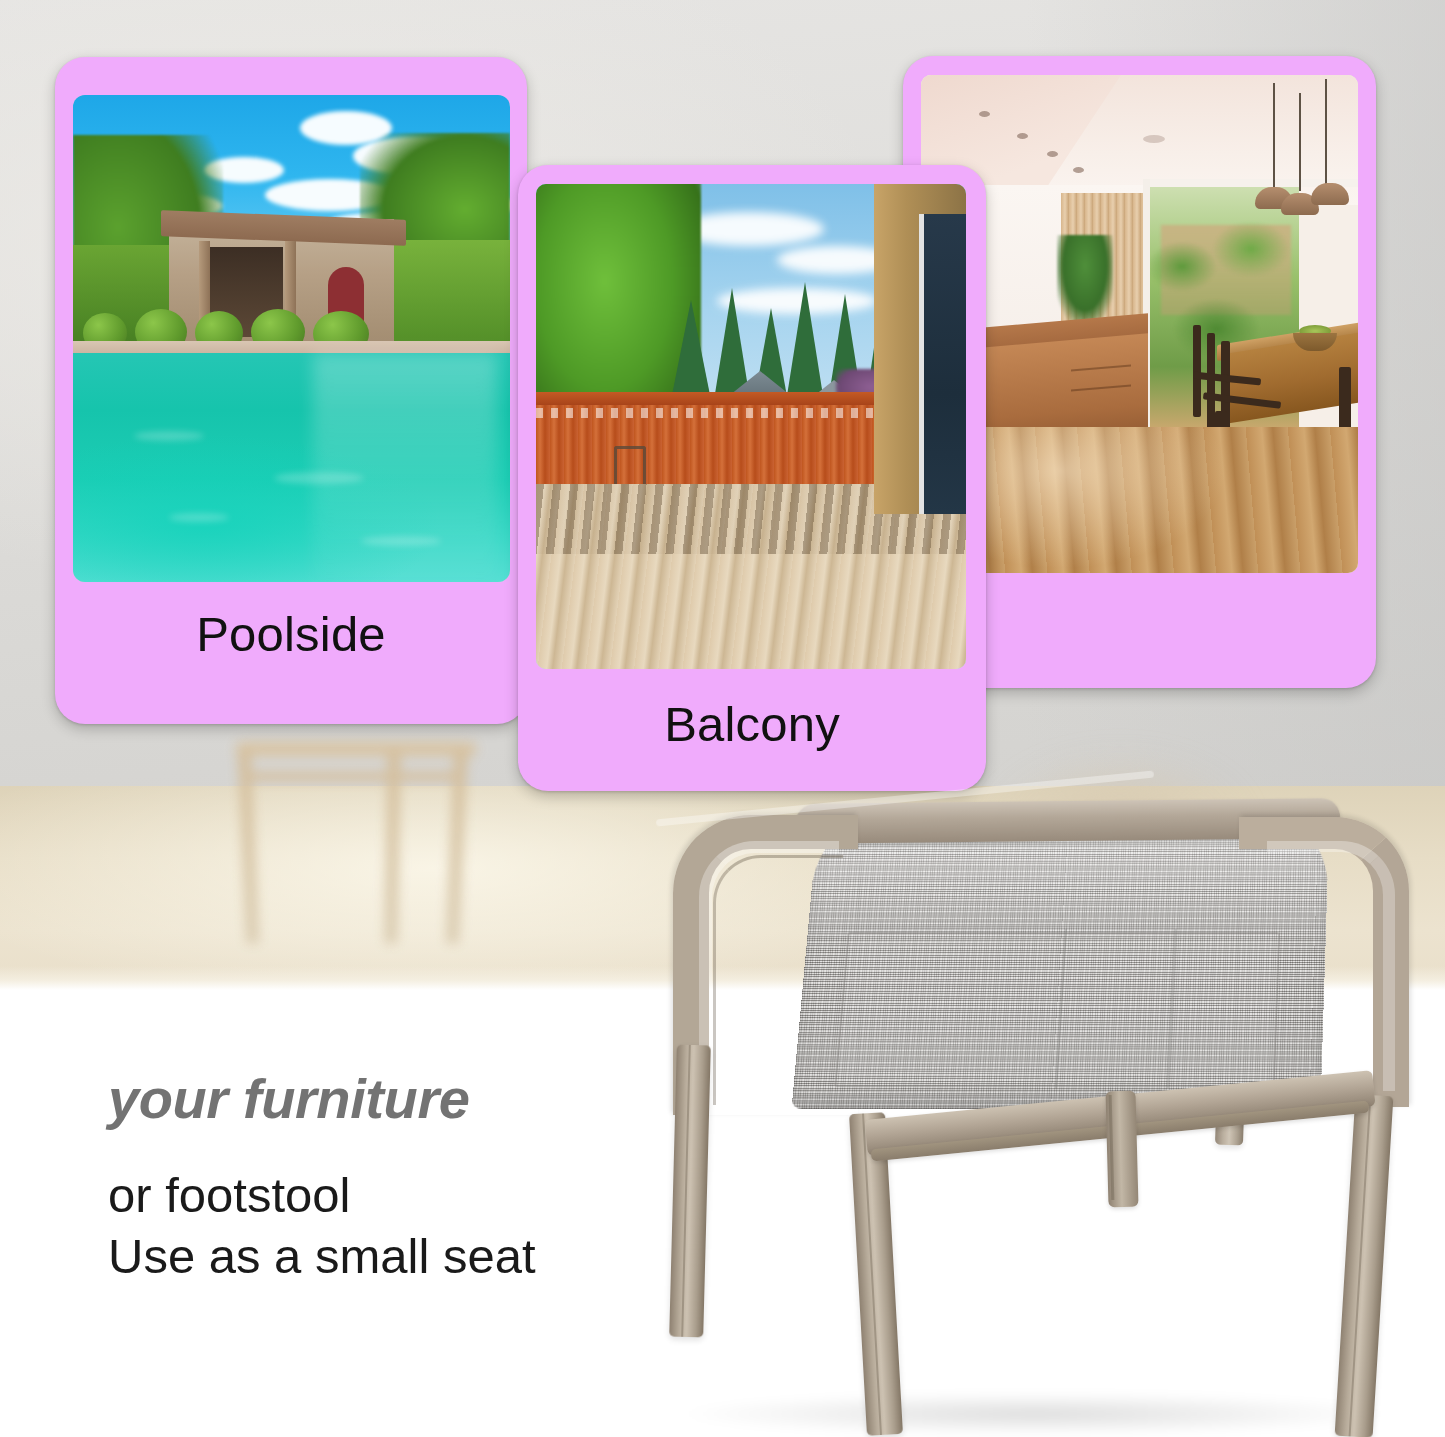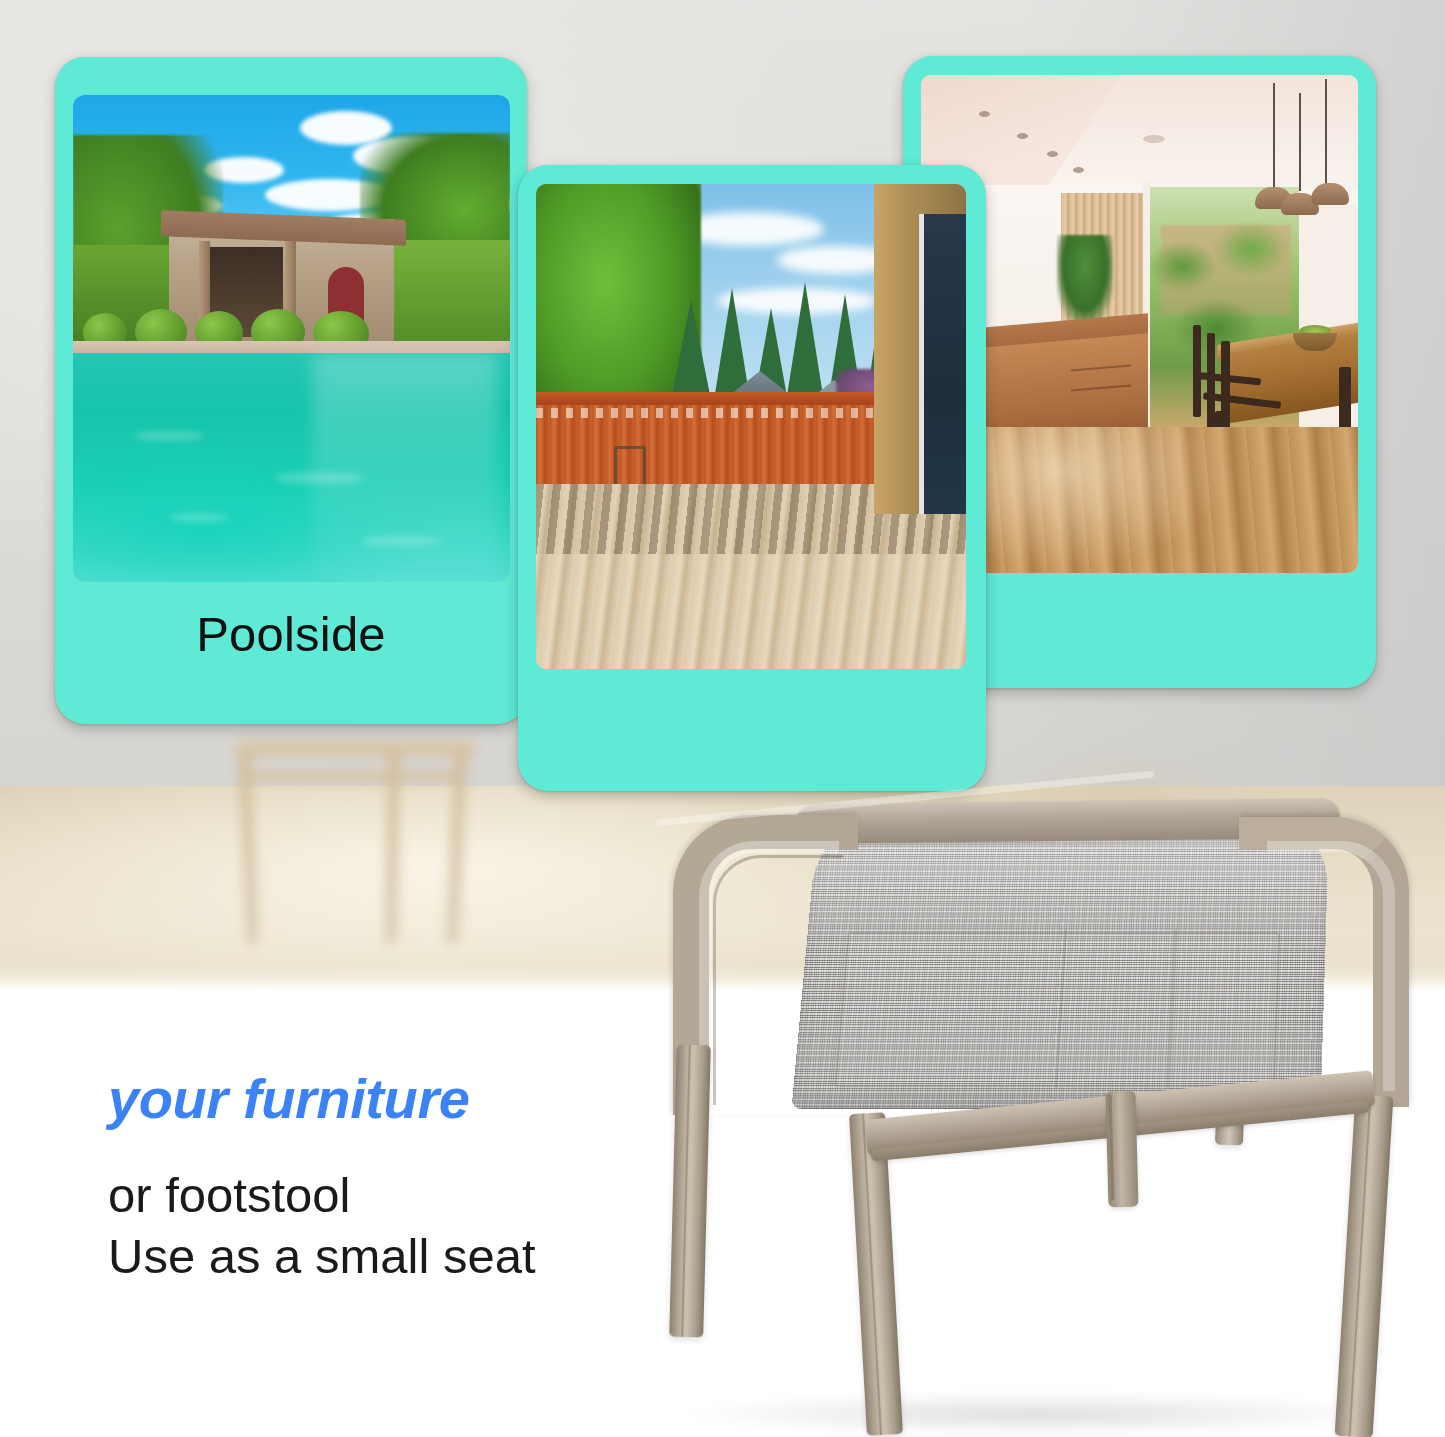--- a/index.html
+++ b/index.html
@@ -90,21 +90,21 @@
   }
   .scene-bottom-fade {
     position: absolute;
     left: 0; top: 966px; width: 100%; height: 24px;
     background: linear-gradient(to bottom, rgba(233,223,202,0) 0%, rgba(246,241,228,0.85) 60%, #ffffff 100%);
   }
 
   
   .card {
     position: absolute;
-    background: #5eead4;
+    background: #f0abfc;
     border-radius: 30px;
     box-shadow: 0 5px 14px rgba(0,0,0,0.22), 0 1px 3px rgba(0,0,0,0.16);
     overflow: hidden;
   }
   .card-photo {
     position: absolute;
     overflow: hidden;
     background: #cfcfcf;
   }
   .card-label {
@@ -549,21 +549,21 @@
     font-weight: bold;
     color: #111111;
     line-height: 1.06;
     letter-spacing: -0.5px;
     margin: 0;
   }
   .headline-2 {
     font-size: 56px;
     font-weight: bold;
     font-style: italic;
-    color: #3b82f6;
+    color: #737373;
     line-height: 1.12;
     letter-spacing: -0.4px;
     margin: 0 0 34px 0;
   }
   .sub-line {
     font-size: 49px;
     font-weight: 400;
     color: #1a1a1a;
     line-height: 1.26;
     letter-spacing: 0px;
@@ -661,20 +661,21 @@
         <div class="balc-fence"></div>
         <div class="balc-fence-cap"></div>
         <div class="balc-fence-gap"></div>
         <div class="balc-stand"></div>
         <div class="balc-deck"></div>
         <div class="balc-deck-shadow"></div>
         <div class="balc-wall-r"></div>
         <div class="balc-glass"></div>
       </div>
     </div>
+    <div class="card-label">Balcony</div>
   </div>
 
   <div class="card" id="card-indoor">
     <div class="card-photo">
       <div class="ph-ind">
         <div class="ind-ceiling"></div>
         <div class="ind-ceiling-slope"></div>
         <div class="ind-downlight" style="left:58px;top:36px;"></div>
         <div class="ind-downlight" style="left:96px;top:58px;"></div>
         <div class="ind-downlight" style="left:126px;top:76px;"></div>

